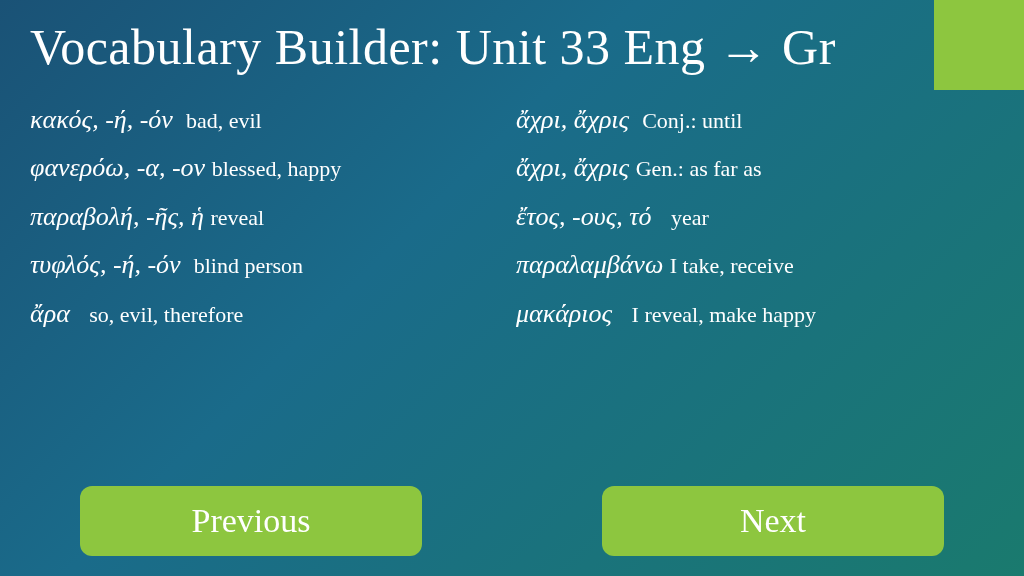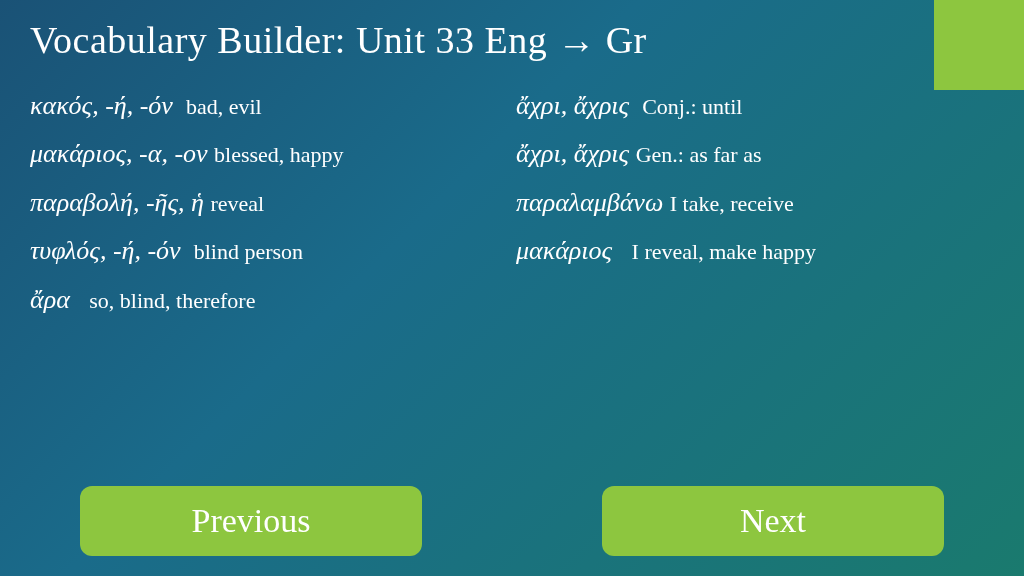--- a/index.html
+++ b/index.html
@@ -18,21 +18,21 @@
       position: absolute;
       top: 0;
       right: 0;
       width: 90px;
       height: 90px;
       background-color: #8dc63f;
     }
 
     .header {
       padding: 18px 30px 10px 30px;
-      font-size: 38px;
+      font-size: 50px;
       font-weight: normal;
       color: white;
       letter-spacing: 0.5px;
     }
 
     .vocab-grid {
       display: grid;
       grid-template-columns: 1fr 1fr;
       padding: 10px 30px 0 30px;
       gap: 8px;
@@ -88,39 +88,42 @@
   <span>Vocabulary Builder:  Unit 33   Eng </span><span>→</span><span> Gr</span>
 </div>
 
 <div class="vocab-grid">
 
   <div>
     <div class="vocab-row">
       <span class="greek">κακός, -ή, -όν</span>&nbsp;&nbsp;<span class="definition">bad, evil</span>
     </div>
     <div class="vocab-row">
-      <span class="greek">μακάριος, -α, -ον</span>&nbsp;<span class="definition">blessed, happy</span>
+      <span class="greek">φανερόω, -α, -ον</span>&nbsp;<span class="definition">blessed, happy</span>
     </div>
     <div class="vocab-row">
       <span class="greek">παραβολή, -ῆς, ἡ</span>&nbsp;<span class="definition">reveal</span>
     </div>
     <div class="vocab-row">
       <span class="greek">τυφλός, -ή, -όν</span>&nbsp;&nbsp;<span class="definition">blind person</span>
     </div>
     <div class="vocab-row">
-      <span class="greek">ἄρα</span>&nbsp;&nbsp;&nbsp;<span class="definition">so, blind, therefore</span>
+      <span class="greek">ἄρα</span>&nbsp;&nbsp;&nbsp;<span class="definition">so, evil, therefore</span>
     </div>
   </div>
 
   <div>
     <div class="vocab-row">
       <span class="greek">ἄχρι, ἄχρις</span>&nbsp;&nbsp;<span class="definition">Conj.: until</span>
     </div>
     <div class="vocab-row">
       <span class="greek">ἄχρι, ἄχρις</span>&nbsp;<span class="definition">Gen.: as far as</span>
+    </div>
+    <div class="vocab-row">
+      <span class="greek">ἔτος, -ους, τό</span>&nbsp;&nbsp;&nbsp;<span class="definition">year</span>
     </div>
     <div class="vocab-row">
       <span class="greek">παραλαμβάνω</span>&nbsp;<span class="definition">I take, receive</span>
     </div>
     <div class="vocab-row">
       <span class="greek">μακάριος</span>&nbsp;&nbsp;&nbsp;<span class="definition">I reveal, make happy</span>
     </div>
   </div>
 </div>
 

